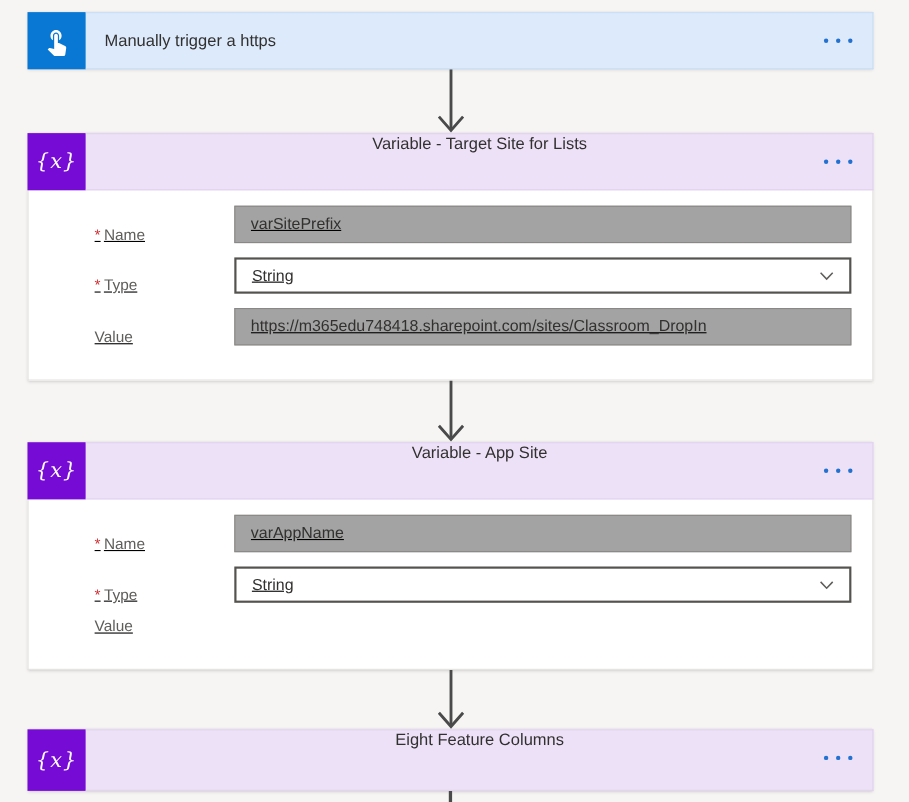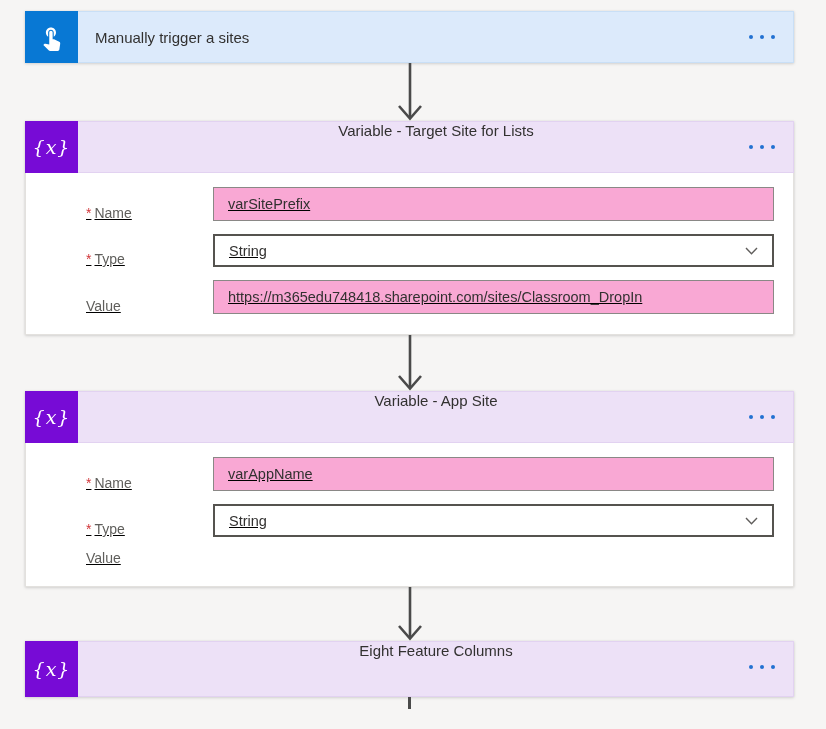--- a/index.html
+++ b/index.html
@@ -87,37 +87,37 @@
     border: 1px solid #E3E1DE;
     border-top: none;
     padding: 14px 19px 20px 60px;
   }
   .field-row {
     display: flex;
     align-items: flex-end;
     margin-bottom: 13px;
     text-decoration: underline;
   }
-  .field-row:last-child { margin-bottom: 0; }
+  .field-row:last-child { margin-bottom: 11px; }
   .field-label {
     width: 127px;
     flex: none;
     font-size: 14px;
     color: #5F5E5B;
   }
   .req {
     color: #D13438;
     margin-right: 3px;
   }
   .text-input {
     flex: 1;
     height: 34px;
     min-width: 0;
     border: 1px solid #8A8886;
-    background: #f9a8d4;
+    background: #a3a3a3;
     font-family: "Liberation Sans", sans-serif;
     font-size: 14.5px;
     color: #323130;
     padding: 0 14px;
     outline: none;
   }
   .select-box {
     flex: 1;
     height: 33px;
     min-width: 0;
@@ -150,21 +150,21 @@
   <div class="flow">
 
     <div class="card">
       <div class="card-header">
         <div class="icon-tile trigger-tile">
           <svg width="27" height="27" viewBox="0 0 24 24" fill="#FFFFFF" aria-hidden="true">
             <path d="M9 11.24V7.5C9 6.12 10.12 5 11.5 5S14 6.12 14 7.5v3.74c1.21-.81 2-2.18 2-3.74C16 5.01 13.99 3 11.5 3S7 5.01 7 7.5c0 1.56.79 2.93 2 3.74zm9.84 4.63l-4.54-2.26c-.17-.07-.35-.11-.54-.11H13v-6c0-.83-.67-1.5-1.5-1.5S10 6.67 10 7.5v10.74l-3.43-.72c-.08-.01-.15-.03-.24-.03-.31 0-.59.13-.79.33l-.79.8 4.94 4.94c.27.27.65.44 1.06.44h6.79c.75 0 1.33-.55 1.44-1.28l.75-5.27c.01-.07.02-.14.02-.2 0-.62-.38-1.16-.91-1.38z"></path>
           </svg>
         </div>
         <div class="header-bar trigger-bar">
-          <span class="card-title">Manually trigger a sites</span>
+          <span class="card-title">Manually trigger a https</span>
           <button class="menu-button" aria-label="More options">
             <span class="dot"></span>
             <span class="dot"></span>
             <span class="dot"></span>
           </button>
         </div>
       </div>
     </div>
 
     <div class="connector" style="height:58px">

